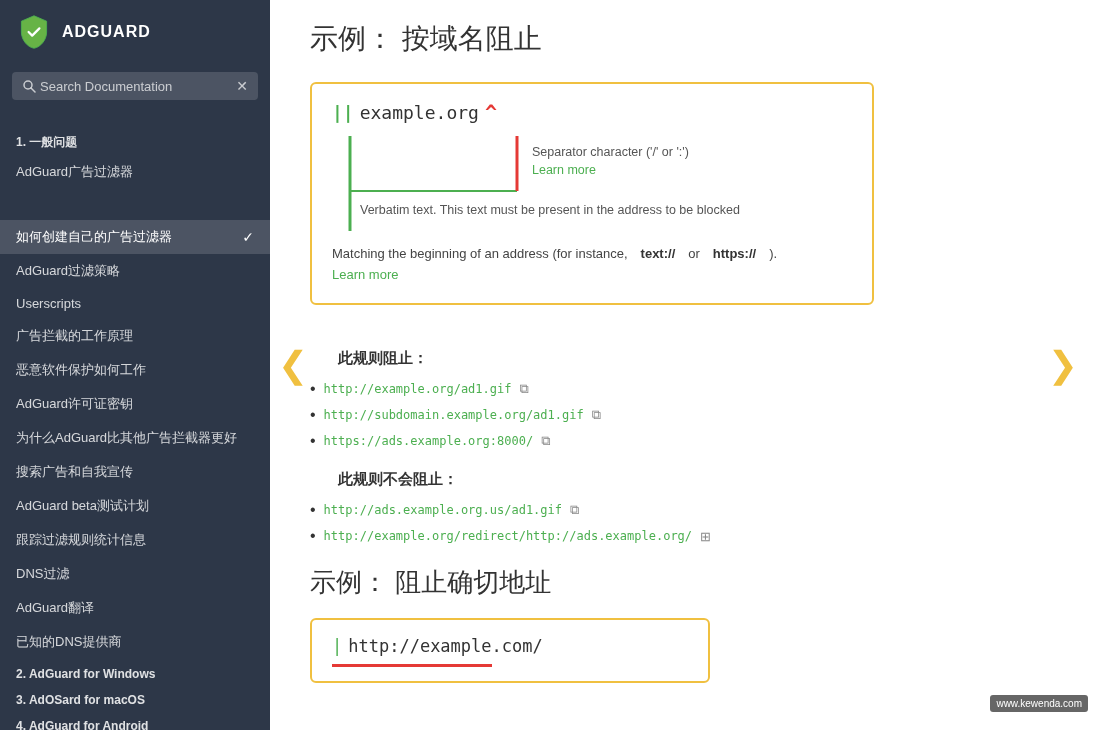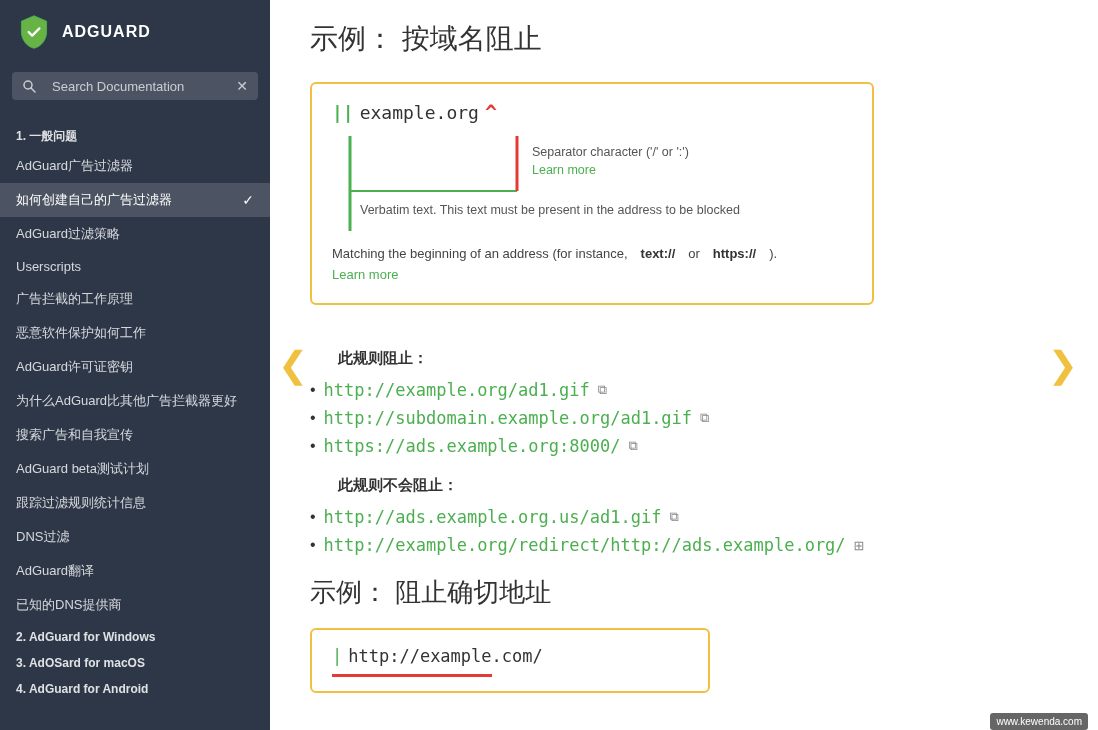--- a/index.html
+++ b/index.html
@@ -31,27 +31,27 @@
     }
 
     #sidebar-brand {
       color: #fff;
       font-size: 16px;
       font-weight: 700;
       letter-spacing: 1px;
     }
 
     #search-box {
-      margin: 8px 12px 20px;
+      margin: 8px 12px 26px;
       display: flex;
       align-items: center;
       background: rgba(255,255,255,0.15);
       border-radius: 4px;
       padding: 6px 10px;
-      gap: 16px;
+      gap: 4px;
     }
 
     #search-input {
       background: transparent;
       border: none;
       outline: none;
       color: #fff;
       font-size: 13px;
       flex: 1;
       width: 100%;
@@ -73,21 +73,21 @@
       padding: 8px 16px;
       font-size: 13px;
       color: rgba(255,255,255,0.8);
       cursor: pointer;
       display: flex;
       align-items: center;
       justify-content: space-between;
       transition: background 0.15s;
       text-align: right;
     }
-    .sidebar-item.active { background: rgba(255,255,255,0.15); color: #fff; }
+    .sidebar-item.active { background: rgba(255,255,255,0.15); color: #fff; margin-top: 31px; }
 
     .sidebar-item .check-icon { color: #fff; font-size: 14px; }
 
     
     #main {
       flex: 1;
       overflow-y: auto;
       position: relative;
       padding: 20px 60px 40px 40px;
       background: #fff;
@@ -143,21 +143,21 @@
       margin-bottom: 8px;
       font-size: 13px;
     }
 
     .rule-list li::before {
       content: '•';
       color: #333;
       font-size: 16px;
     }
 
-    .url-link { color: #4caf50; font-family: monospace; font-size: 17px; text-decoration: none; }
+    .url-link { color: #4caf50; font-family: monospace; font-size: 12px; text-decoration: none; }
 
     .copy-icon {
       color: #888;
       font-size: 13px;
       cursor: pointer;
     }
 
     
     .section-title-2 {
       font-size: 26px;
@@ -216,21 +216,21 @@
     .underline-bar {
       height: 3px;
       background: #e53935;
       width: 160px;
       margin-top: 2px;
     }
 
     
     .watermark {
       position: fixed;
-      bottom: 0;
+      bottom: 18px;
       right: 10px;
       background: rgba(0,0,0,0.6);
       color: #fff;
       font-size: 10px;
       padding: 3px 6px;
       border-radius: 3px;
       z-index: 200;
     }
   </style>
 </head>

